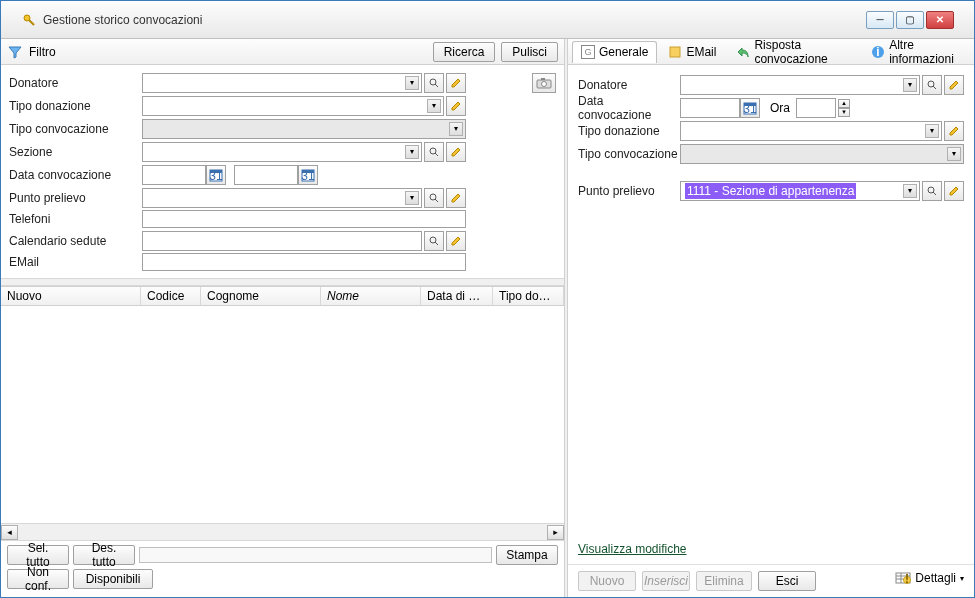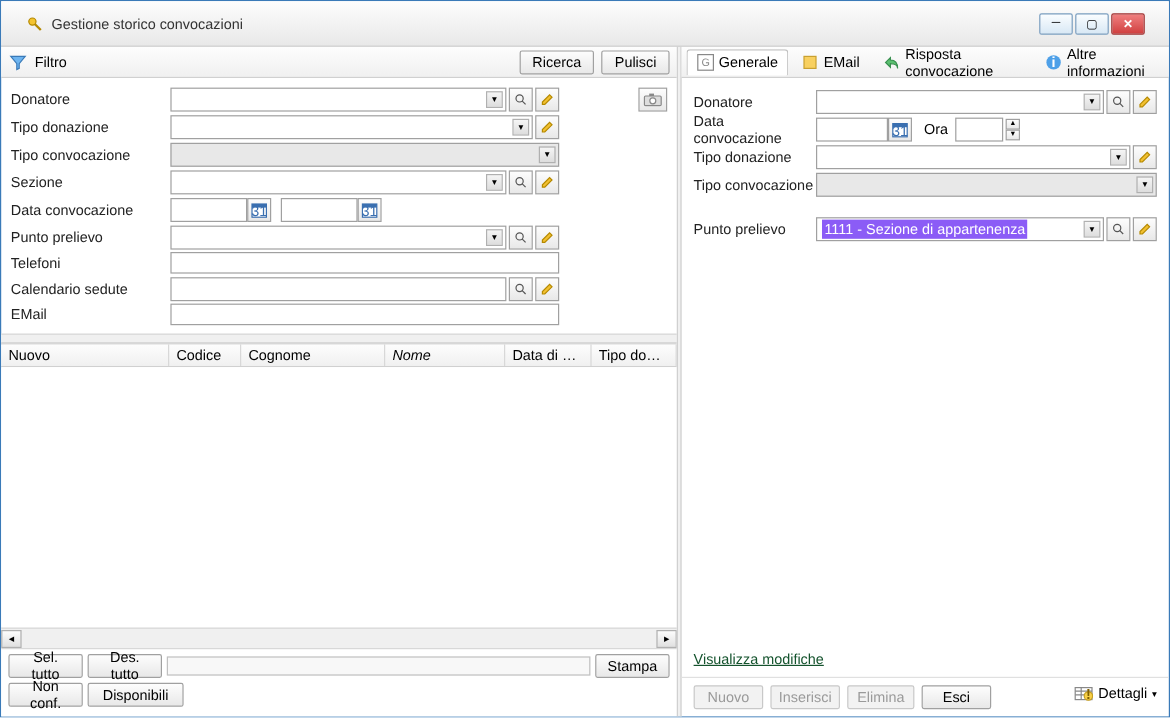--- a/index.html
+++ b/index.html
@@ -338,21 +338,21 @@
               <svg width="12" height="12" viewBox="0 0 12 12">
                 <path d="M2 10 L2 8 L8 2 L10 4 L4 10 Z" fill="#f2c030" stroke="#b58900"></path>
               </svg>
             </button>
         </div>
       </div>
       <div style="flex:1;"></div>
       <a class="link">Visualizza modifiche</a>
       <div class="rightbottom">
         <button class="btn disabled" style="width:58px;">Nuovo</button>
-        <button class="btn disabled" style="width:58px;">Inserisci</button>
+        <button class="btn disabled" style="width:48px;font-style:italic;">Inserisci</button>
         <button class="btn disabled" style="width:56px;">Elimina</button>
         <button class="btn" style="width:58px;">Esci</button>
         <div class="spacer"></div>
         <div style="display:flex;align-items:center;gap:4px;cursor:pointer;">
           <span>
               <svg width="16" height="14" viewBox="0 0 16 14">
                 <rect x="1" y="2" width="14" height="10" fill="none" stroke="#888"></rect>
                 <path d="M1 5 H15 M1 8 H15 M6 2 V12" stroke="#888"></path>
                 <circle cx="12" cy="9" r="3.5" fill="#f8d048" stroke="#c8a020"></circle>
                 <text x="12" y="11.5" font-size="6" text-anchor="middle" fill="#806000" font-weight="bold">!</text>

